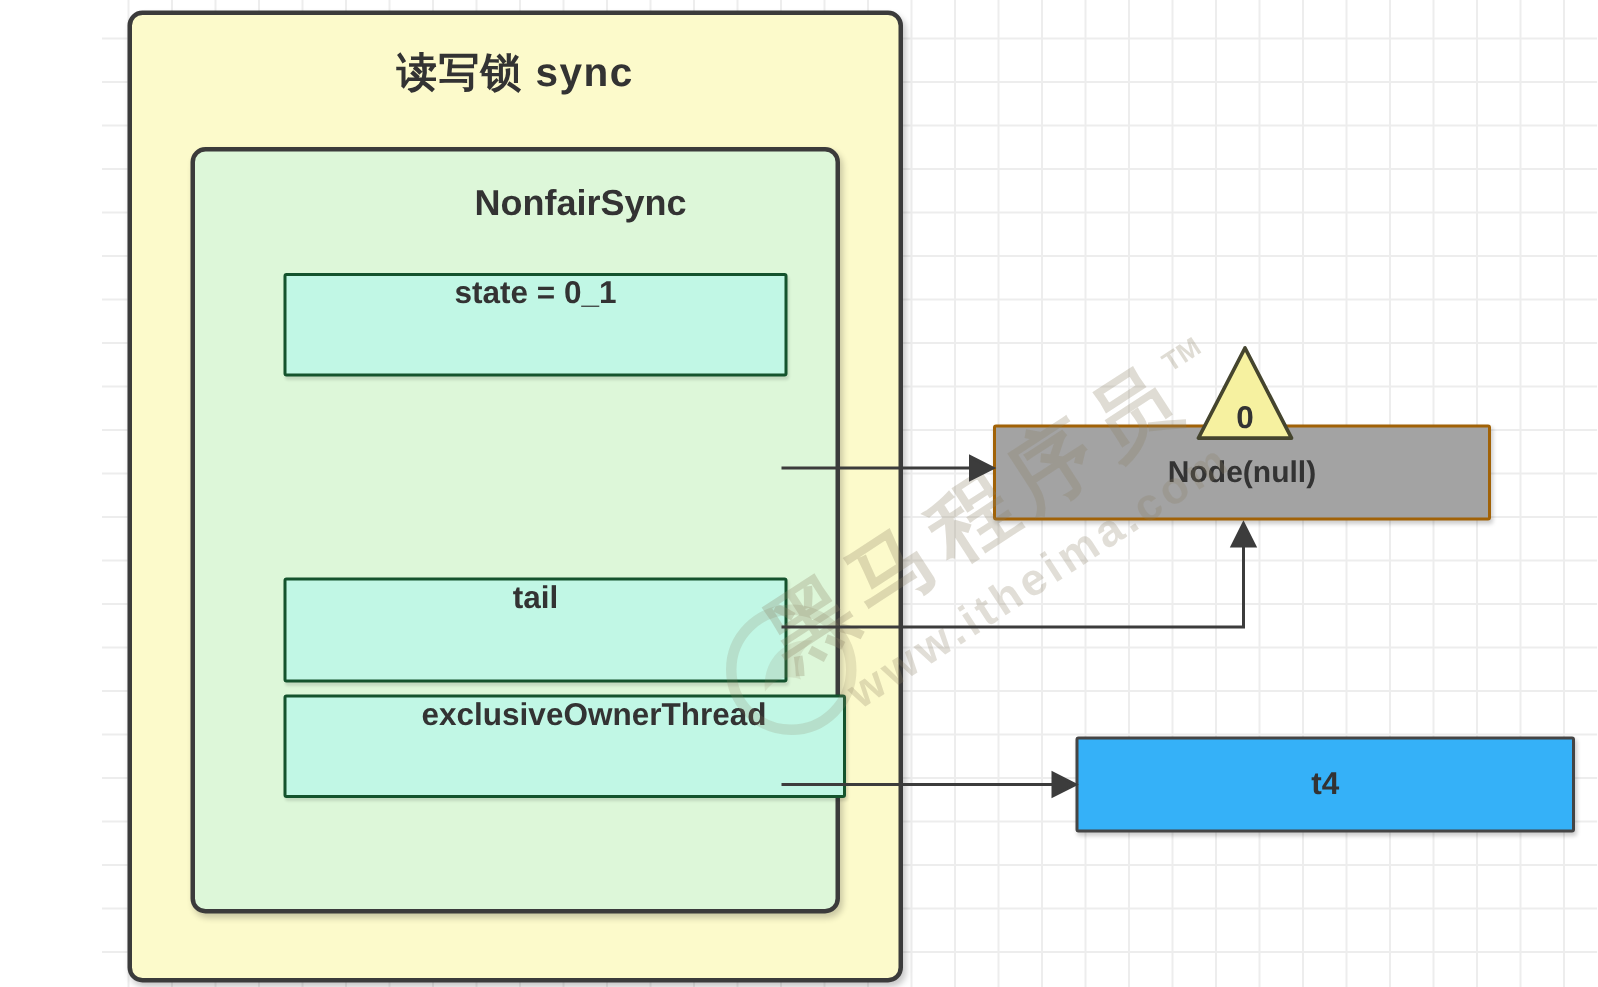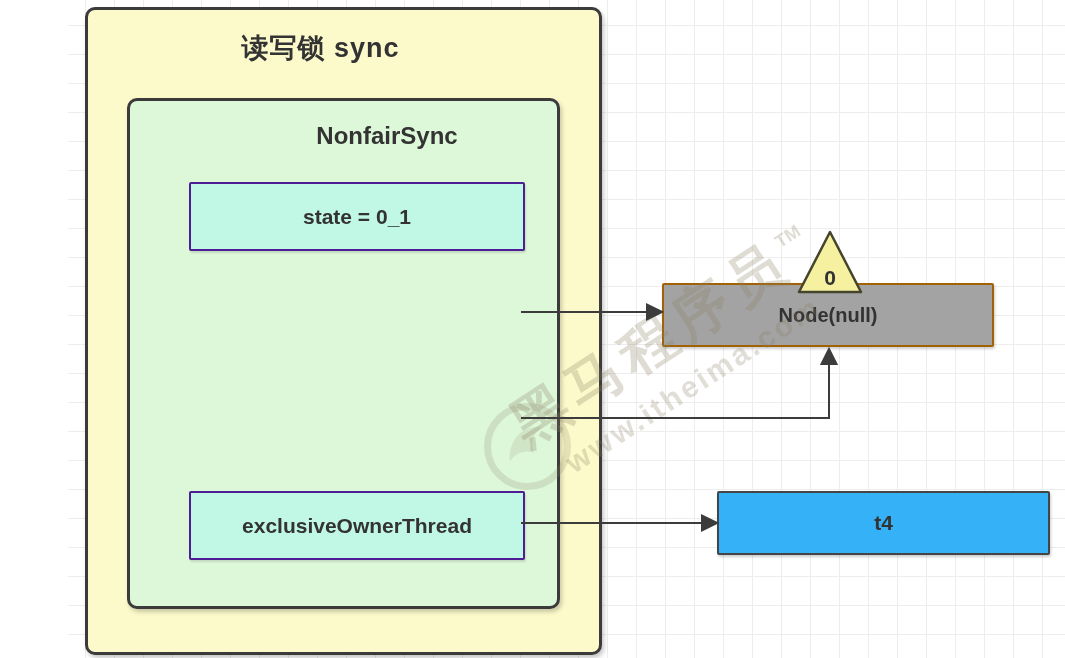--- a/index.html
+++ b/index.html
@@ -22,45 +22,45 @@
   .box{position:absolute;box-sizing:border-box;}
   .outer-group{
     left:85px;top:7px;width:517px;height:648px;
     background:#fcfacb;border:3px solid #3b3b3b;border-radius:10px;
     box-shadow:2px 3px 4px rgba(0,0,0,0.22);
     z-index:2;
   }
   .outer-title{
     position:absolute;left:85px;top:30px;width:471px;
     text-align:center;font-size:27px;font-weight:bold;line-height:36px;
-    letter-spacing:1px;z-index:6;
+    letter-spacing:1px;z-index:6;padding-left:23px;
   }
   .inner-group{
     left:127px;top:98px;width:433px;height:511px;
     background:#ddf7d9;border:3px solid #3b3b3b;border-radius:10px;
     box-shadow:2px 3px 4px rgba(0,0,0,0.20);
     z-index:3;
   }
   .inner-title{
     position:absolute;left:127px;top:121px;width:520px;
     text-align:center;font-size:24px;font-weight:bold;line-height:30px;
     z-index:6;
   }
   .field{
     position:absolute;left:189px;width:332px;height:65px;
-    background:#c1f7e5;border:2px solid #4c1d95;border-radius:2px;
-    display:flex;align-items:center;justify-content:center;
+    background:#c1f7e5;border:2px solid #14532d;border-radius:2px;
+    display:flex;justify-content:center;
     font-size:21px;font-weight:bold;
     box-shadow:1px 2px 2px rgba(0,0,0,0.12);
     z-index:6;
   }
   .field-state{top:182px;}
   .field-head{top:280px;}
   .field-tail{top:385px;height:66px;}
-  .field-eot{top:491px;}
+  .field-eot{top:463px;padding-left:39px;}
   .node-box{
     left:662px;top:283px;width:332px;height:64px;
     background:#a3a3a3;border:2px solid #a16207;border-radius:2px;
     display:flex;align-items:center;justify-content:center;
     font-size:20px;font-weight:bold;
     box-shadow:1px 2px 3px rgba(0,0,0,0.2);
     z-index:6;
   }
   .thread-box{
     left:717px;top:491px;width:333px;height:64px;
@@ -98,20 +98,23 @@
 
   <div class="box outer-group"></div>
   <div class="outer-title">读写锁 sync</div>
 
   <div class="box inner-group"></div>
   <div class="inner-title">NonfairSync</div>
 
   <div class="field field-state">
     <span>state = 0_1</span>
   </div>
+  <div class="field field-tail">
+    <span>tail</span>
+  </div>
   <div class="field field-eot">
     <span>exclusiveOwnerThread</span>
   </div>
 
   <div class="box node-box">
     <span>Node(null)</span>
   </div>
 
   <svg class="badge-triangle" width="70" height="66" viewBox="0 0 70 66">
     <polygon points="35,3 4,63 66,63" fill="#f6f1a0" stroke="#45452e" stroke-width="2.5" stroke-linejoin="round"></polygon>

